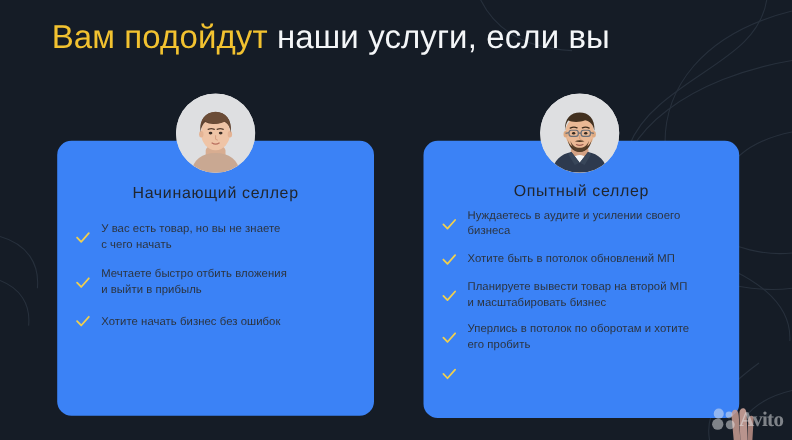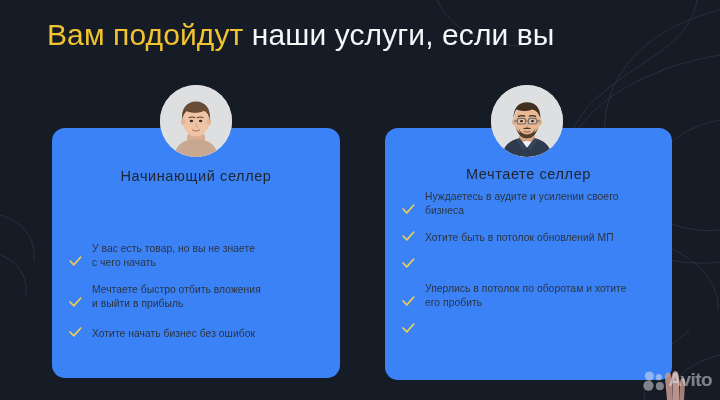--- a/index.html
+++ b/index.html
@@ -72,26 +72,26 @@
   .avatar.left  { left:160px; top:85px; }
   .avatar.right { left:491px; top:85px; }
   .avatar svg { display:block; width:72px; height:72px; }
 
   
   .list {
     position:absolute;
     left:16px;
     right:12px;
   }
-  .card.left  .list { top:74px;margin-top:40px; }
+  .card.left  .list { top:74px; }
   .card.right .list { top:62px; }
 
   .item {
     display:flex;
-    align-items:flex-end;
+    align-items:center;
     gap:9px;
   }
   .card.left  .item { margin-bottom:14px; }
   .card.right .item { margin-bottom:11px; }
   .item:last-child { margin-bottom:0; }
 
   .check {
     flex:0 0 auto;
     width:15px; height:15px;
     margin-top:1px;
@@ -104,23 +104,25 @@
     line-height:13.6px;
     letter-spacing:0.05px;
     white-space:pre-line;
   }
 
   
   .watermark {
     position:absolute;
     right:8px; bottom:8px;
     display:flex;
+    align-items:center;
     gap:3px;
     opacity:0.5;
     pointer-events:none;
+    font-family:Liberation Serif, serif;
   }
   .wm-mark { width:22px; height:22px; }
   .wm-text {
     color:#E9EAEC;
     font-size:19px;
     font-weight:700;
     letter-spacing:-0.6px;
     line-height:19px;
   }
   .wm-hand {
@@ -187,21 +189,21 @@
               <path d="M2.2 7.4 L6.2 11.6 L13.6 3.2" fill="none" stroke="#F0CF4E" stroke-width="1.7" stroke-linecap="round" stroke-linejoin="round"></path>
             </svg>
         </span>
         <span class="item-text">Хотите начать бизнес без ошибок</span>
       </div>
 
     </div>
   </div>
 
   <div class="card right">
-    <div class="card-title">Мечтаете селлер</div>
+    <div class="card-title">Опытный селлер</div>
 
     <div class="list">
 
       <div class="item">
         <span class="check">
           <svg viewBox="0 0 16 16" aria-hidden="true">
               <path d="M2.2 7.4 L6.2 11.6 L13.6 3.2" fill="none" stroke="#F0CF4E" stroke-width="1.7" stroke-linecap="round" stroke-linejoin="round"></path>
             </svg>
         </span>
         <span class="item-text">Нуждаетесь в аудите и усилении своего
@@ -216,20 +218,22 @@
         </span>
         <span class="item-text">Хотите быть в потолок обновлений МП</span>
       </div>
 
       <div class="item">
         <span class="check">
           <svg viewBox="0 0 16 16" aria-hidden="true">
               <path d="M2.2 7.4 L6.2 11.6 L13.6 3.2" fill="none" stroke="#F0CF4E" stroke-width="1.7" stroke-linecap="round" stroke-linejoin="round"></path>
             </svg>
         </span>
+        <span class="item-text">Планируете вывести товар на второй МП
+и масштабировать бизнес</span>
       </div>
 
       <div class="item">
         <span class="check">
           <svg viewBox="0 0 16 16" aria-hidden="true">
               <path d="M2.2 7.4 L6.2 11.6 L13.6 3.2" fill="none" stroke="#F0CF4E" stroke-width="1.7" stroke-linecap="round" stroke-linejoin="round"></path>
             </svg>
         </span>
         <span class="item-text">Уперлись в потолок по оборотам и хотите
 его пробить</span>

